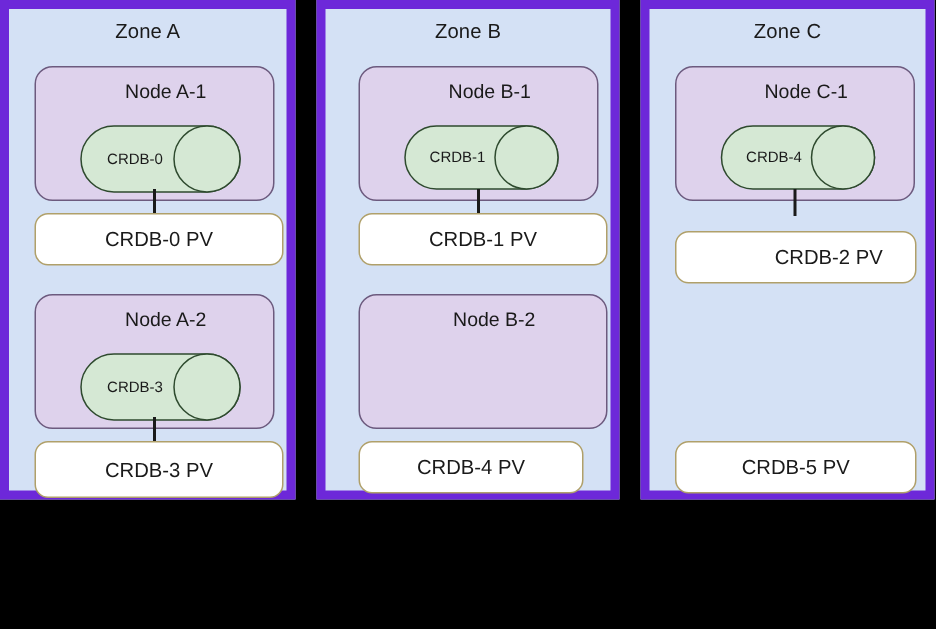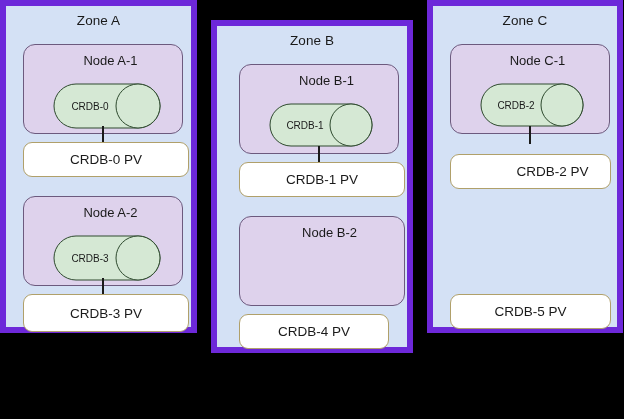--- a/index.html
+++ b/index.html
@@ -102,21 +102,21 @@
           <ellipse cx="85" cy="23" rx="22" ry="22" fill="#d5e8d4" stroke="#2e4a2e" stroke-width="1"></ellipse>
         </svg>
         <div class="cyl-label" style="width:74px;">CRDB-3</div>
       </div>
     </div>
     <div class="connector" style="left:96px;top:272px;height:18px;"></div>
 
     <div class="pv" style="left:17px;top:288px;width:166px;height:38px;">CRDB-3 PV</div>
   </div>
 
-  <div class="zone" style="left:211px;top:0px;width:202px;height:333px;margin-top:20px;">
+  <div class="zone" style="left:211px;top:0px;width:202px;height:333px;">
     <div class="zone-title">Zone B</div>
 
     <div class="node" style="left:22px;top:38px;width:160px;height:90px;">
       <div class="node-title">Node B-1</div>
       <div class="cyl" style="left:29px;top:38px;width:104px;height:44px;">
         <svg width="104" height="44" viewBox="0 0 104 44">
           <path d="M22,1 L82,1 A21,21 0 0,1 82,43 L22,43 A21,21 0 0,1 22,1 Z" fill="#d5e8d4" stroke="#2e4a2e" stroke-width="1"></path>
           <ellipse cx="82" cy="22" rx="21" ry="21" fill="#d5e8d4" stroke="#2e4a2e" stroke-width="1"></ellipse>
         </svg>
         <div class="cyl-label" style="width:72px;">CRDB-1</div>
@@ -136,21 +136,21 @@
   <div class="zone" style="left:427px;top:0px;width:196px;height:333px;">
     <div class="zone-title">Zone C</div>
 
     <div class="node" style="left:17px;top:38px;width:160px;height:90px;">
       <div class="node-title">Node C-1</div>
       <div class="cyl" style="left:29px;top:38px;width:104px;height:44px;">
         <svg width="104" height="44" viewBox="0 0 104 44">
           <path d="M22,1 L82,1 A21,21 0 0,1 82,43 L22,43 A21,21 0 0,1 22,1 Z" fill="#d5e8d4" stroke="#2e4a2e" stroke-width="1"></path>
           <ellipse cx="82" cy="22" rx="21" ry="21" fill="#d5e8d4" stroke="#2e4a2e" stroke-width="1"></ellipse>
         </svg>
-        <div class="cyl-label" style="width:72px;">CRDB-2</div>
+        <div class="cyl-label" style="width:72px;">CRDB-4</div>
       </div>
     </div>
     <div class="connector" style="left:96px;top:120px;height:18px;"></div>
 
     <div class="pv" style="left:17px;top:148px;width:161px;height:35px;padding-left:44px;">CRDB-2 PV</div>
 
     <div class="pv" style="left:17px;top:288px;width:161px;height:35px;">CRDB-5 PV</div>
   </div>
 
 </div>

